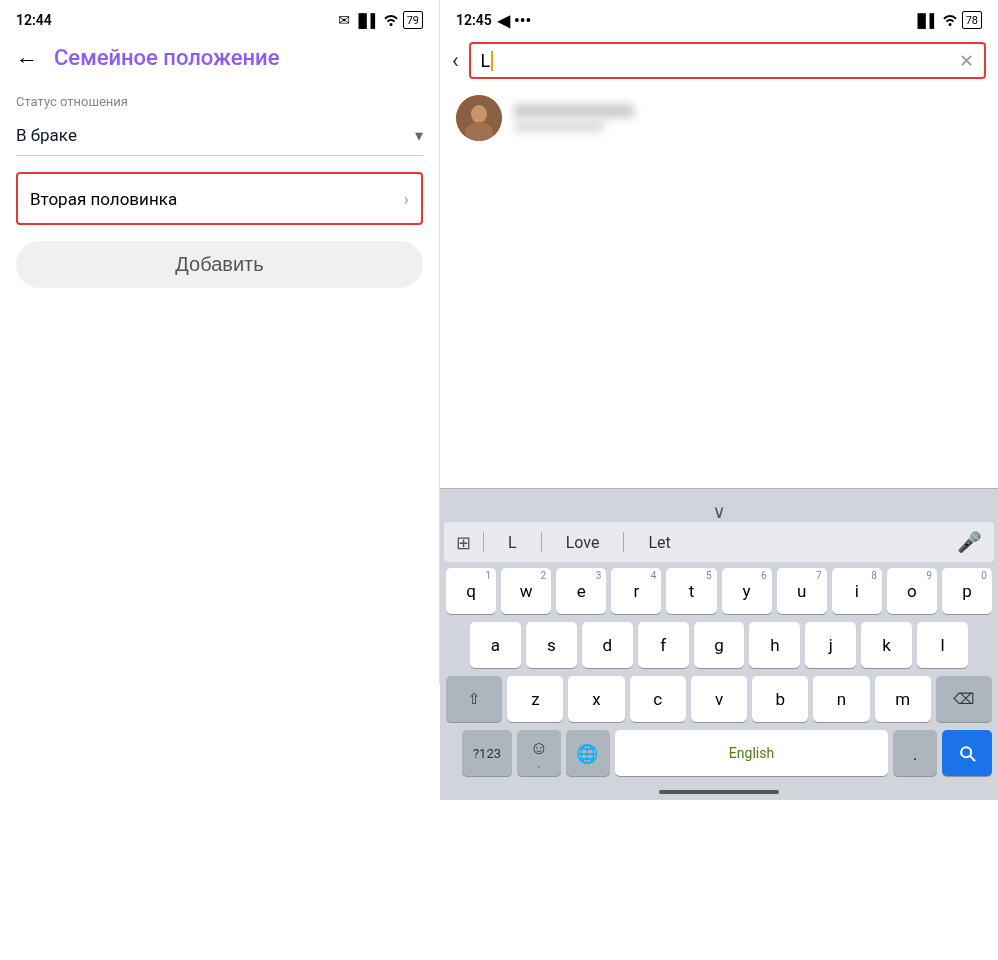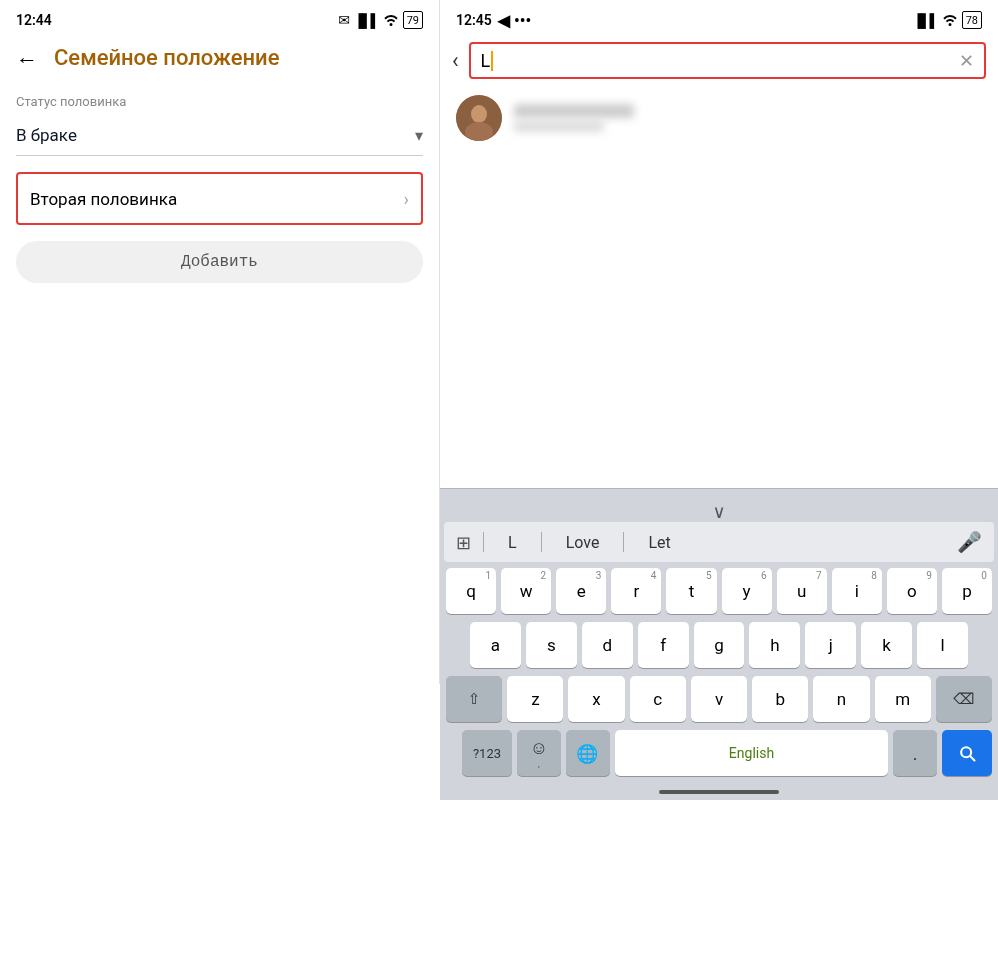--- a/index.html
+++ b/index.html
@@ -52,21 +52,21 @@
 
     .back-arrow {
       font-size: 22px;
       color: #000;
       cursor: pointer;
     }
 
     .page-title {
       font-size: 22px;
       font-weight: 500;
-      color: #a16207;
+      color: #8b5cf6;
     }
 
     .content-left {
       padding: 16px 16px;
       flex: 1;
     }
 
     .field-label {
       font-size: 13px;
       color: #888;
@@ -112,25 +112,24 @@
       font-size: 18px;
       color: #aaa;
     }
 
     .add-button {
       width: 100%;
       padding: 12px;
       background: #f0f0f0;
       border: none;
       border-radius: 24px;
-      font-size: 16px;
+      font-size: 20px;
       color: #555;
       cursor: pointer;
       text-align: center;
-      font-family: Liberation Mono, monospace;
     }
 
     
     .right-panel {
       width: 558px;
       height: 800px;
       background: #fff;
       display: flex;
       flex-direction: column;
     }
@@ -434,21 +433,21 @@
       </span>
     </div>
   </div>
 
   <div class="top-bar-left">
     <span class="back-arrow">←</span>
     <span class="page-title">Семейное положение</span>
   </div>
 
   <div class="content-left">
-    <div class="field-label">Статус половинка</div>
+    <div class="field-label">Статус отношения</div>
     
     <div class="dropdown-field">
       <span class="dropdown-value">В браке</span>
       <span class="dropdown-arrow">▾</span>
     </div>
 
     <div class="partner-field">
       <span class="partner-label">Вторая половинка</span>
       <span class="partner-arrow">›</span>
     </div>

